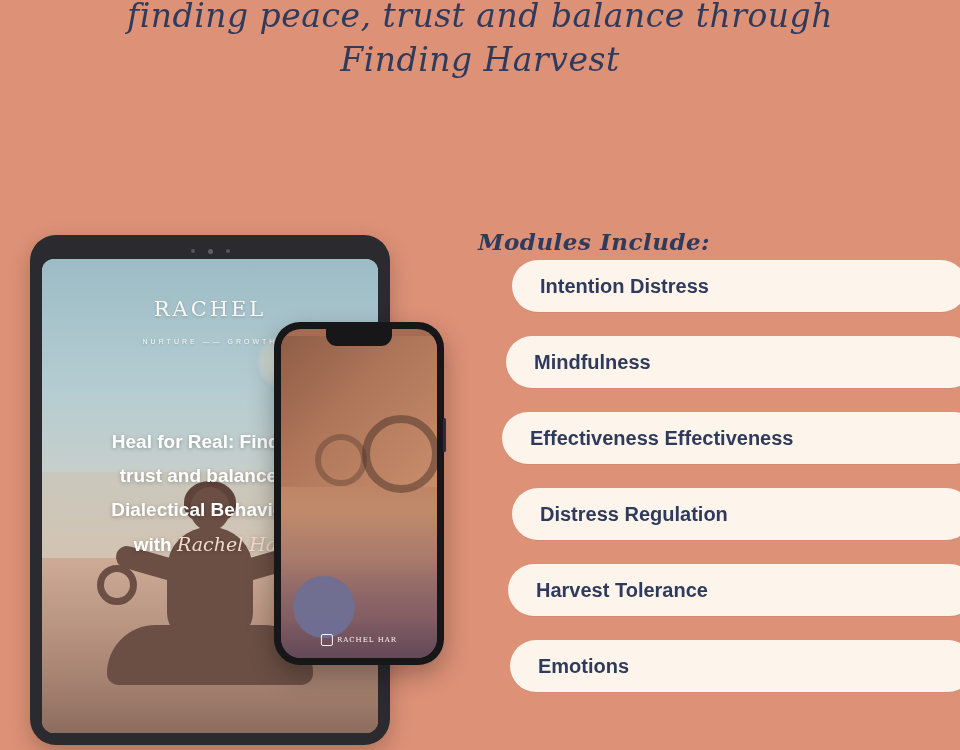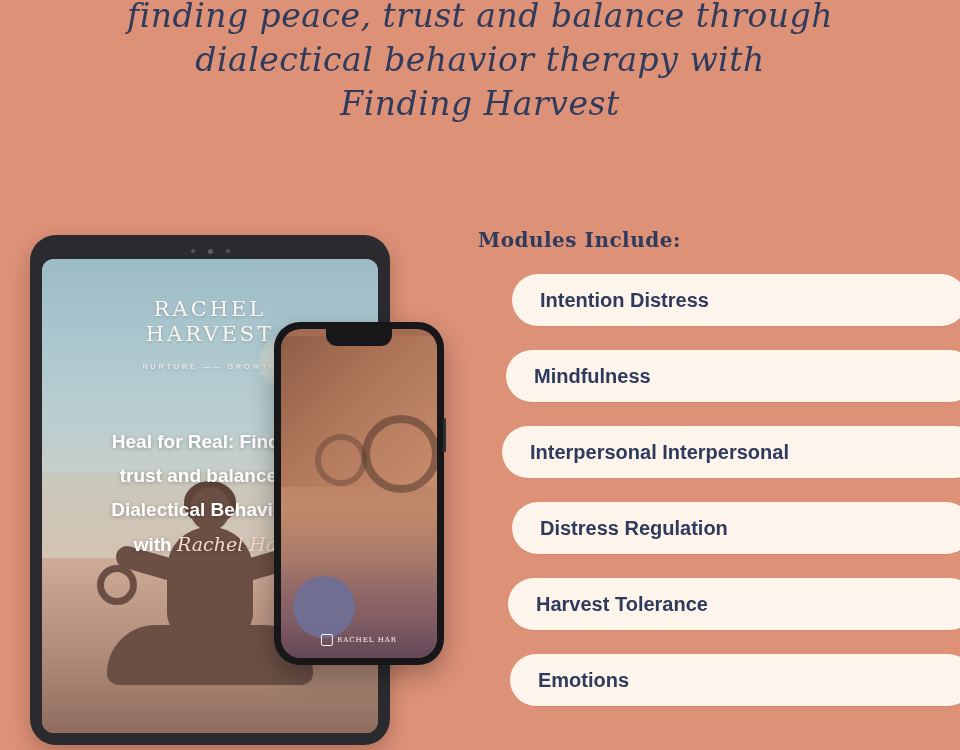--- a/index.html
+++ b/index.html
@@ -330,23 +330,24 @@
   
   .modules {
     position: absolute;
     left: 470px;
     top: 228px;
     width: 490px;
   }
   .modules-title {
     color: #2f3b5c;
     font-family: "DejaVu Serif", serif;
+    font-style: italic;
     font-weight: bold;
-    font-size: 20px;
-    margin: 0 0 22px 8px;
+    font-size: 23px;
+    margin: 0 0 5px 8px;
     letter-spacing: 0.5px;
   }
   .pill {
     background: #fdf4ec;
     border-radius: 26px;
     height: 52px;
     margin-bottom: 24px;
     display: flex;
     align-items: center;
     padding-left: 28px;
@@ -362,21 +363,20 @@
   .pill.i2 { margin-left: 32px; width: 478px; }
   .pill.i3 { margin-left: 42px; width: 460px; }
   .pill.i4 { margin-left: 38px; width: 468px; }
   .pill.i5 { margin-left: 40px; width: 464px; }
 </style>
 </head>
 <body>
 
 <div class="headline">
   <span class="l1">finding peace, trust and balance through</span>
-  <span class="l2">dialectical behavior therapy with</span>
   <span class="l3">Finding Harvest</span>
 </div>
 
 <div class="devices">
 
   <div class="tablet">
     <div class="tablet-cam-row">
       <span class="dot"></span>
       <span class="dot mid"></span>
       <span class="dot"></span>
@@ -393,21 +393,20 @@
         <div class="arm-r"></div>
         <div class="torso"></div>
         <div class="hair"></div>
         <div class="head"></div>
         <div class="mudra-l"></div>
         <div class="mudra-r"></div>
       </div>
 
       <div class="t-brand">
         <span>RACHEL</span><br>
-        <span>HARVEST</span>
         <span class="sub">NURTURE —— GROWTH</span>
       </div>
 
       <div class="t-title">
         <span>Heal for Real: Finding</span><br>
         <span>trust and balance th</span><br>
         <span>Dialectical Behavior T</span><br>
         <span class="with-row">
           <span>with</span>
           <span class="script">Rachel Har</span>
@@ -436,21 +435,21 @@
 <div class="modules">
   <div class="modules-title">Modules Include:</div>
 
   <div class="pill i0">
     <span>Intention Distress</span>
   </div>
   <div class="pill i1">
     <span>Mindfulness</span>
   </div>
   <div class="pill i2">
-    <span>Interpersonal Interpersonal</span>
+    <span>Effectiveness Effectiveness</span>
   </div>
   <div class="pill i3">
     <span>Distress Regulation</span>
   </div>
   <div class="pill i4">
     <span>Harvest Tolerance</span>
   </div>
   <div class="pill i5">
     <span>Emotions</span>
   </div>

